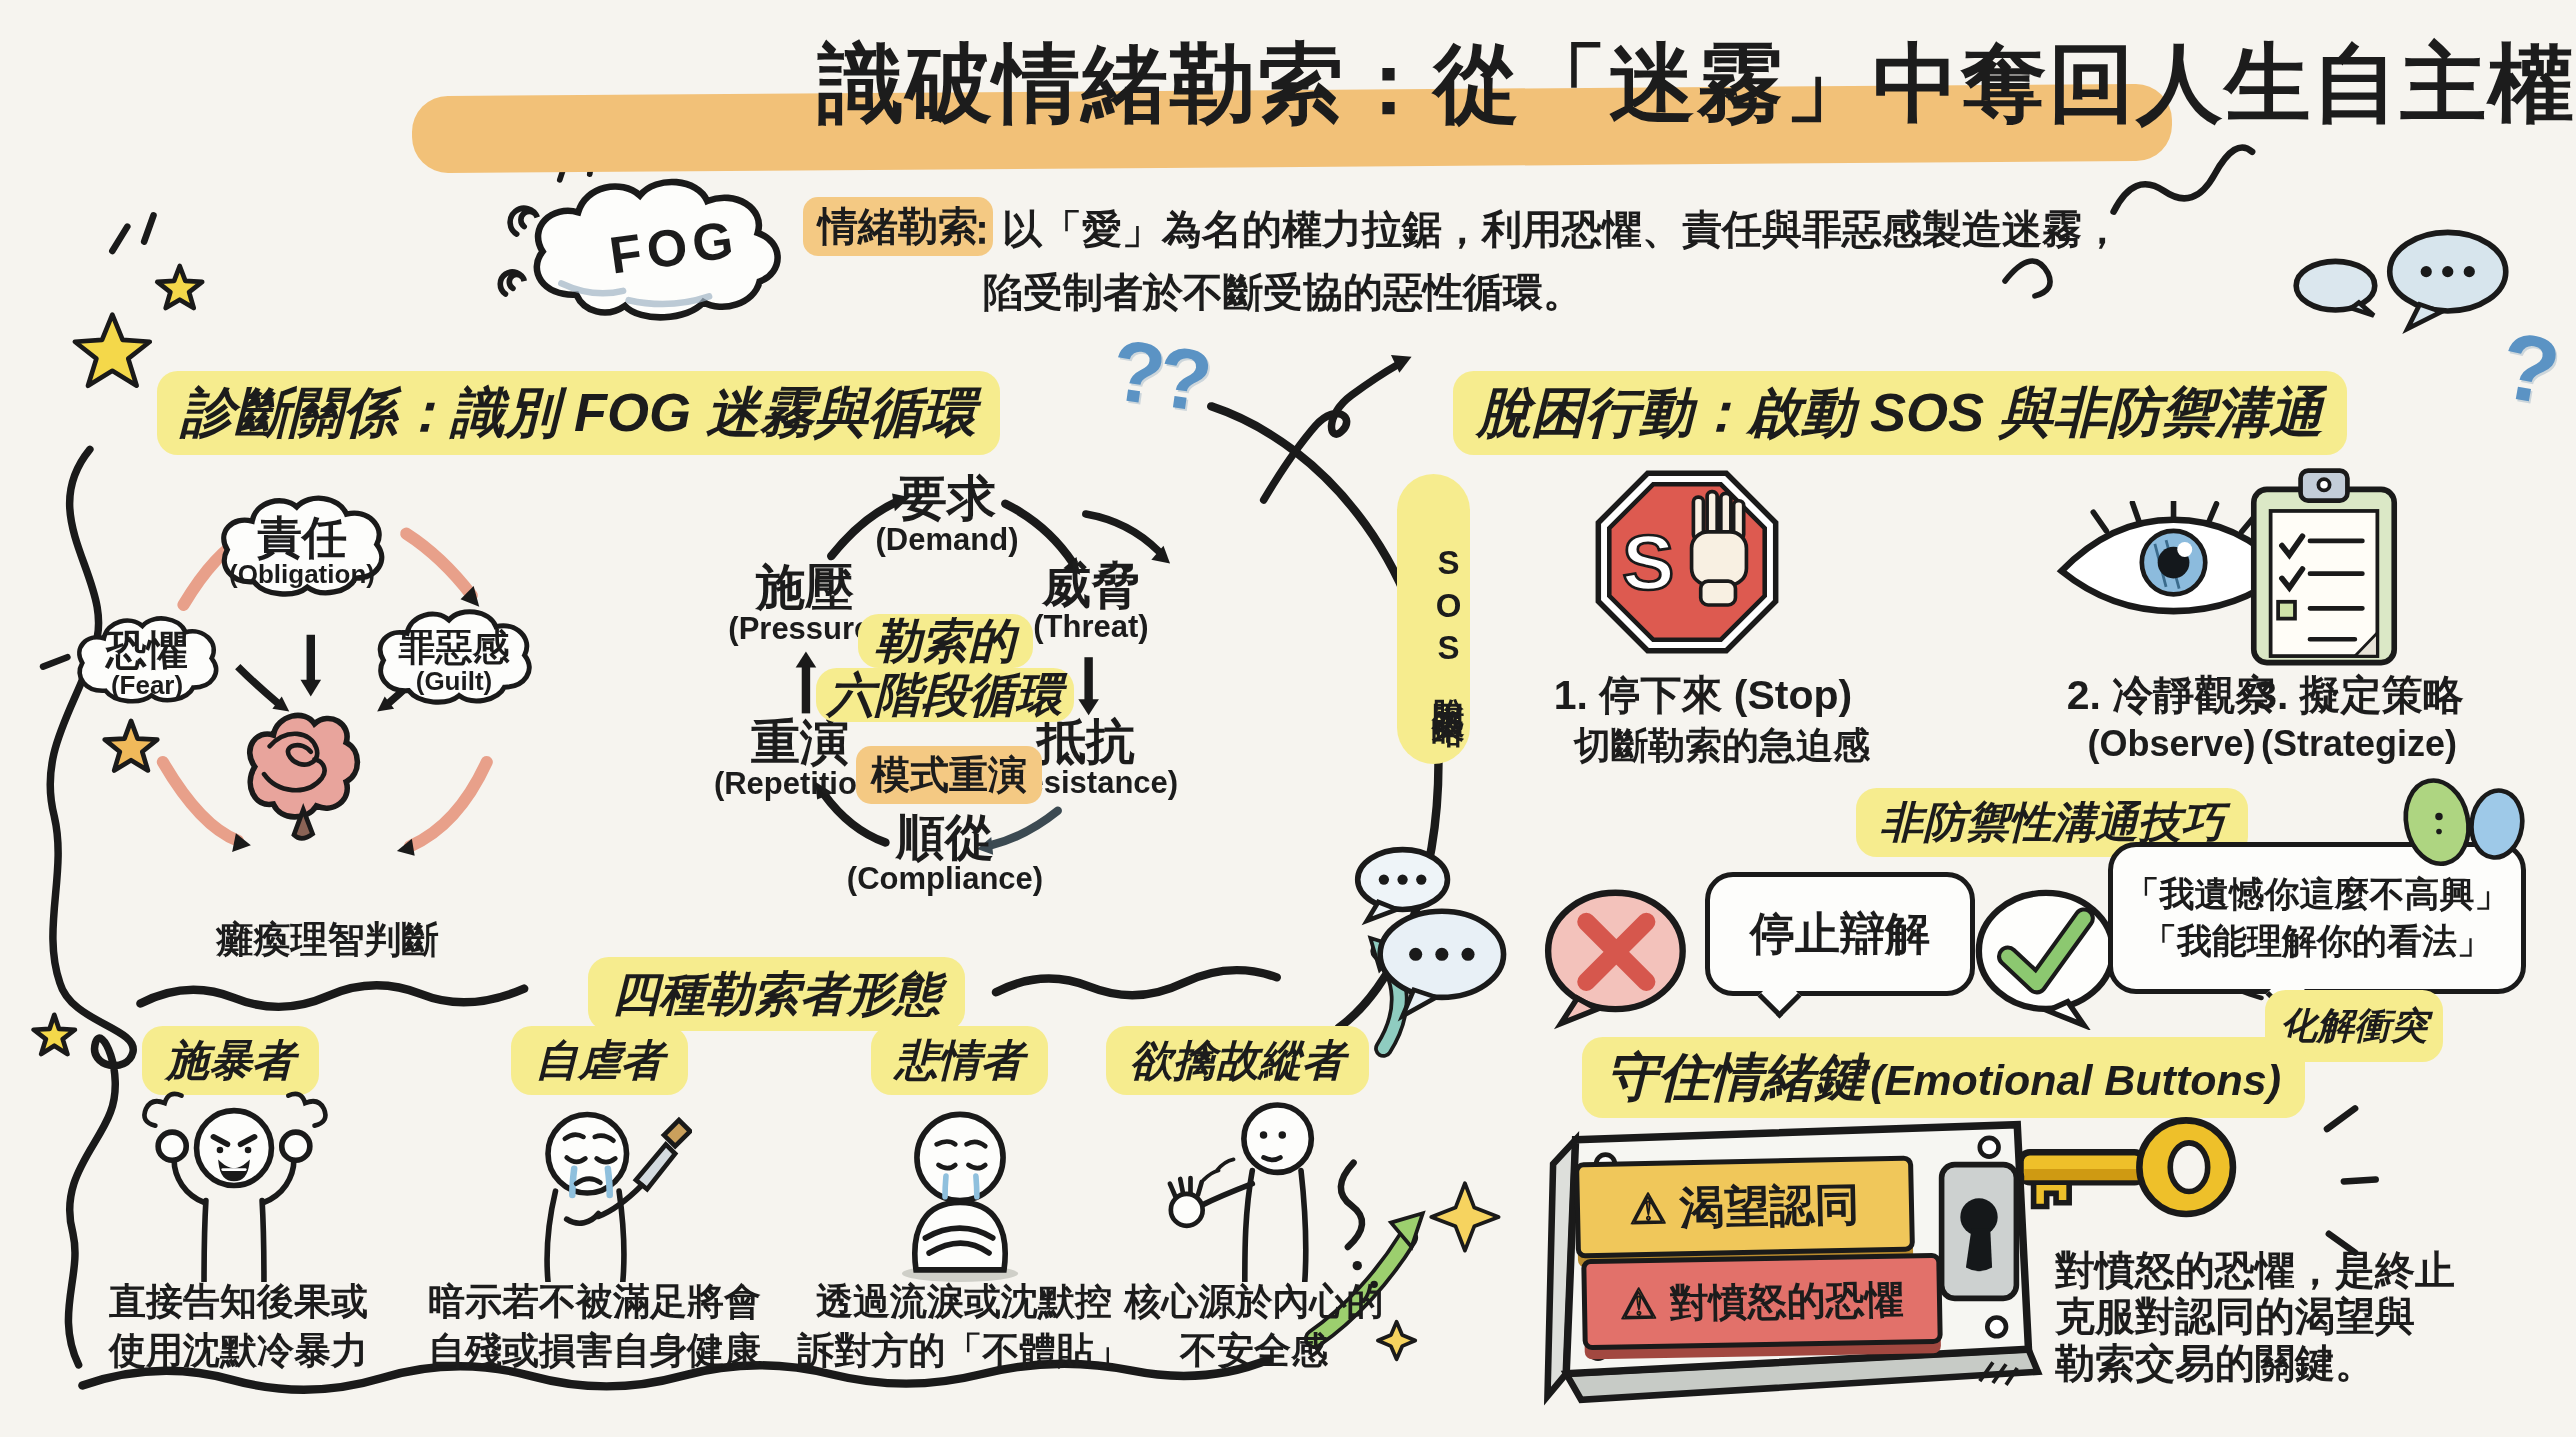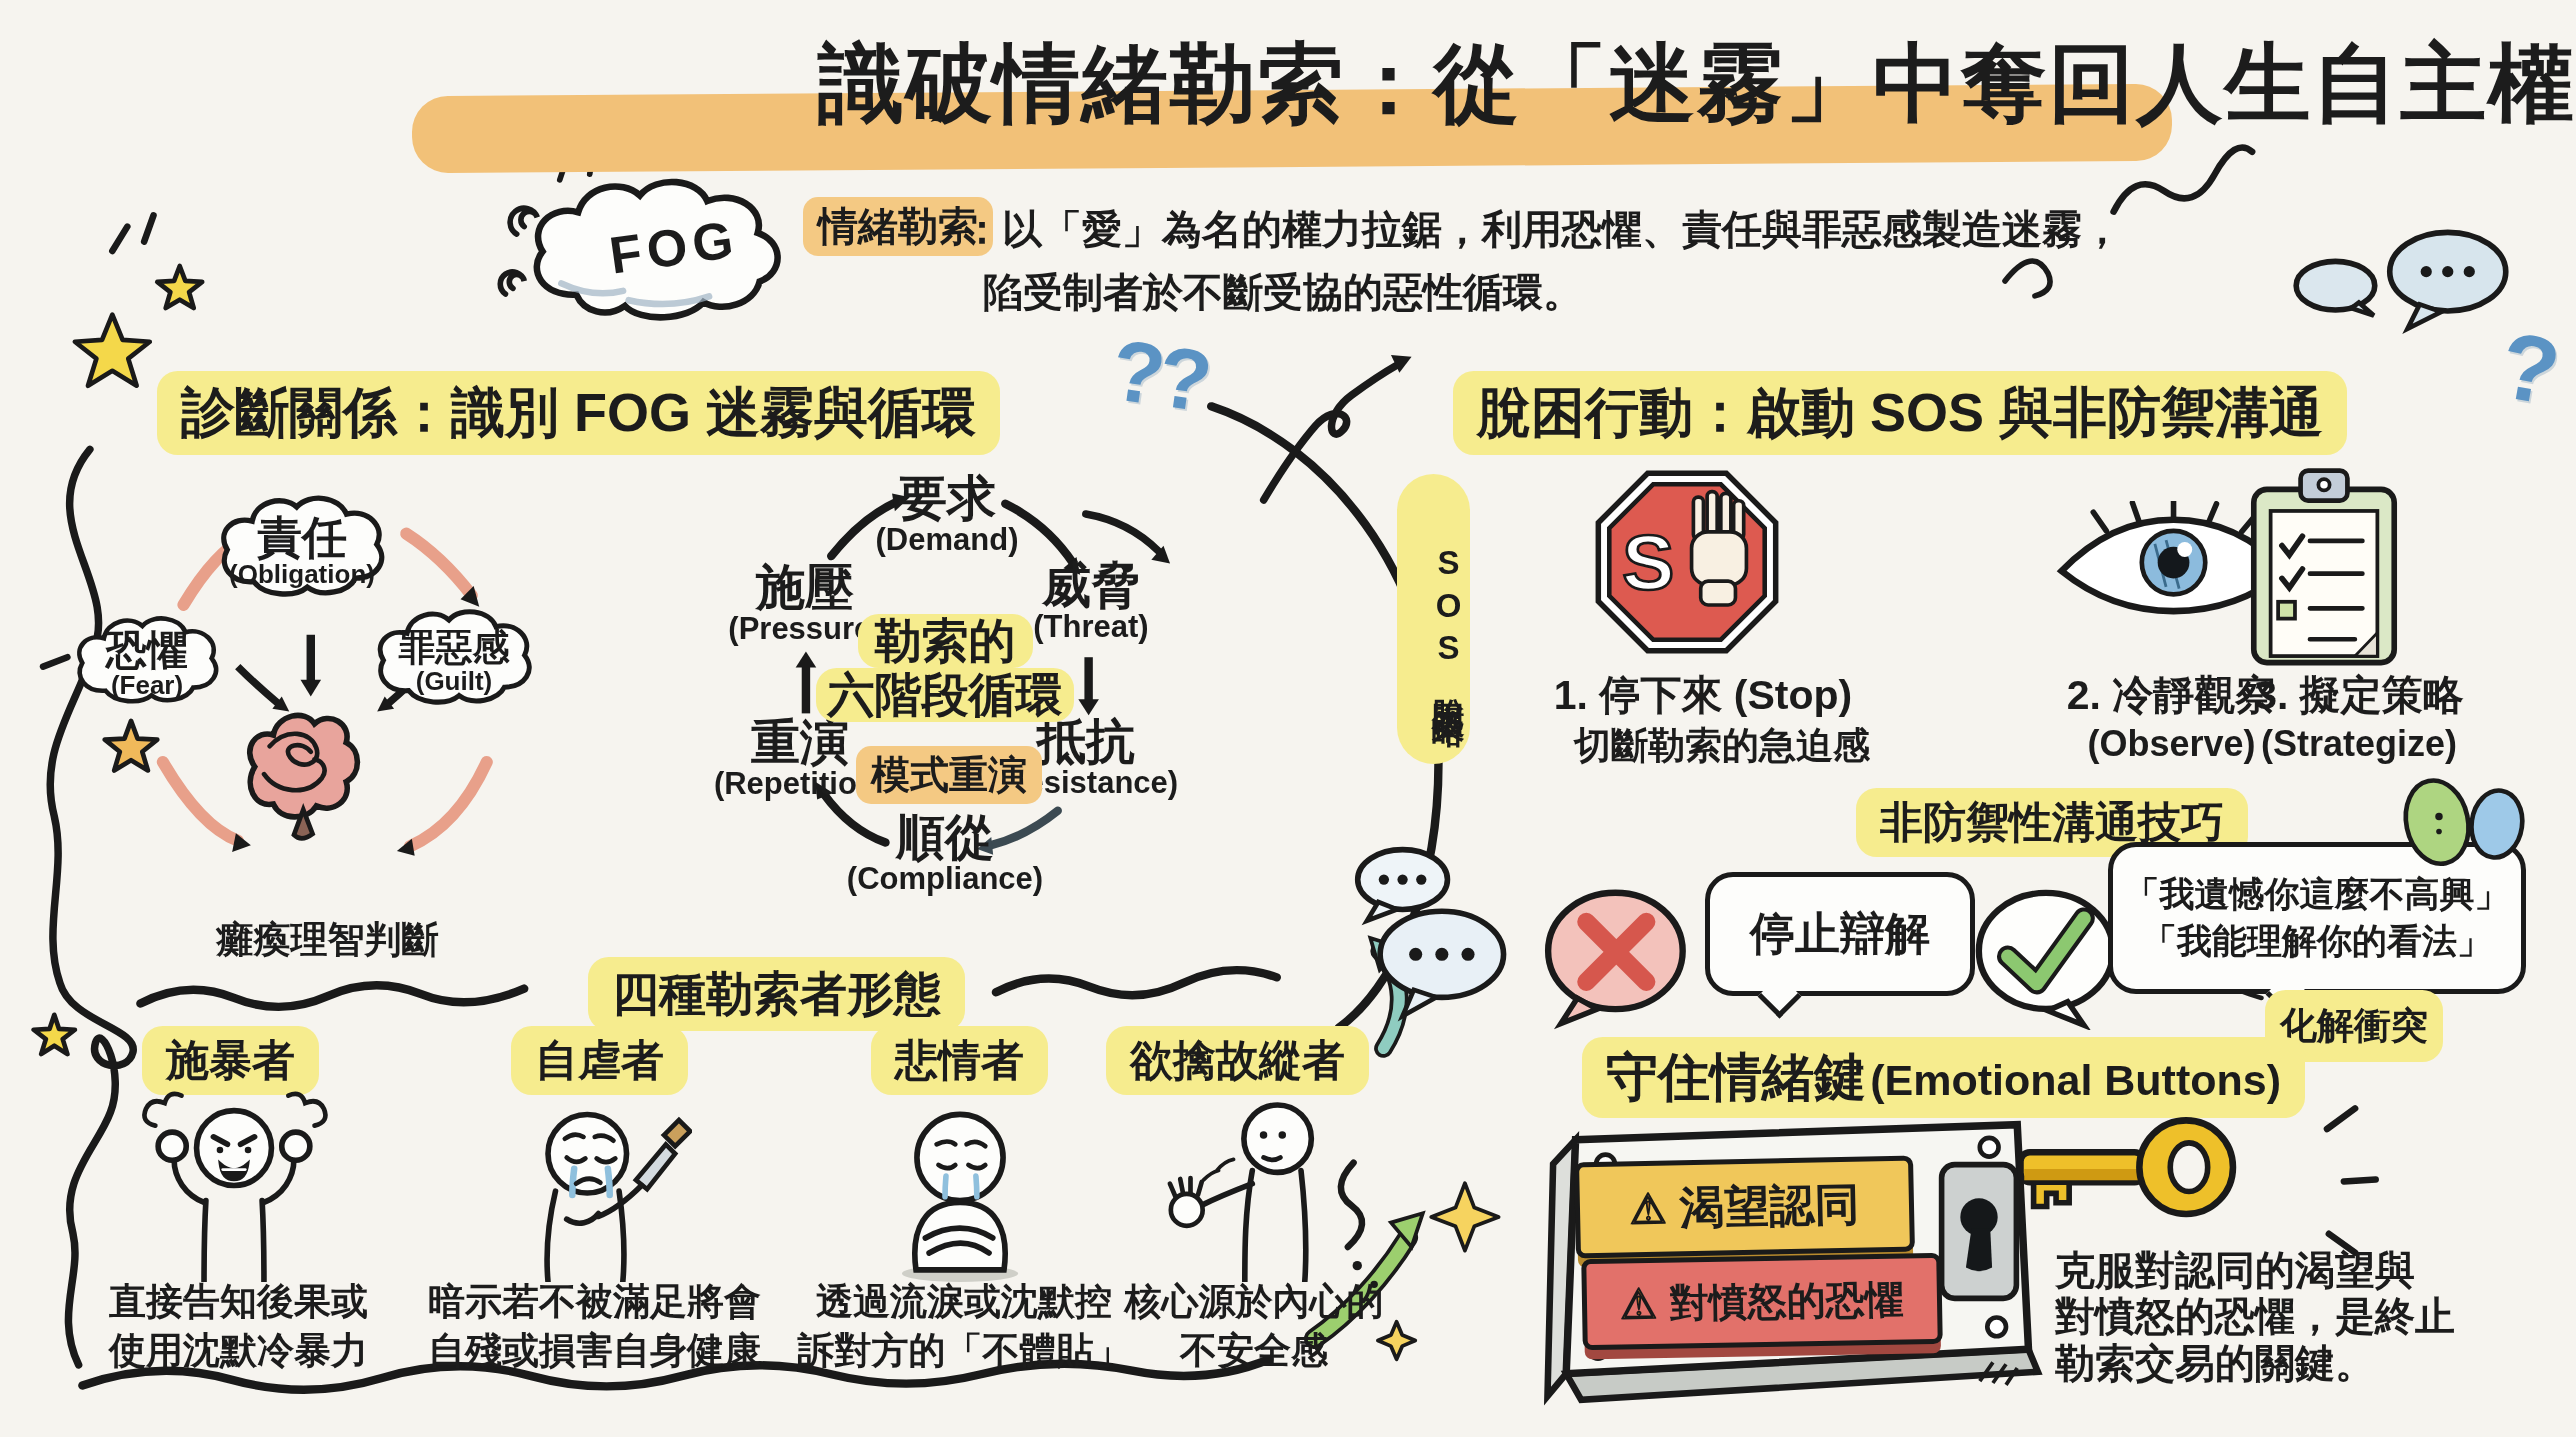--- a/index.html
+++ b/index.html
@@ -5,21 +5,21 @@
   html,body{margin:0;padding:0;background:#e8e6e0;}
   .canvas{position:relative;width:2576px;height:1438px;background:#f6f4ef;overflow:hidden;
           font-family:"Liberation Sans","DejaVu Sans",sans-serif;color:#1c1c1c;}
   .abs{position:absolute;}
   .b{font-weight:bold;}
   .c{text-align:center;}
   .nw{white-space:nowrap;}
   svg{display:block;}
   .decor{left:0;top:0;z-index:1;}
   .lay{z-index:2;}
-  .pill-y{background:#f6ec8e;border-radius:20.6px;padding:5.6px 24px;display:inline-block;}
+  .pill-y{background:#f6ec8e;border-radius:20.6px;padding:5.6px 24px;display:inline-block;font-style:italic;}
   .pill-o{background:#f4c983;border-radius:15px;padding:1.9px 15px;display:inline-block;}
   .title-bar{left:412px;top:90px;width:1760px;height:77px;background:#f2c178;border-radius:36px;transform:rotate(-0.4deg);z-index:1;}
   .title{left:0;top:26px;width:2576px;text-align:right;font-size:86px;font-weight:bold;letter-spacing:1.9px;z-index:2;}
   .h-section{font-size:54px;font-weight:bold;}
   .stage{text-align:center;line-height:1.04;}
   .stage .zh{font-size:49px;font-weight:bold;display:block;}
   .stage .en{font-size:31px;font-weight:bold;display:block;}
   .cloudbox{display:flex;flex-direction:column;align-items:center;justify-content:center;}
   .cloudbox svg{position:absolute;left:0;top:0;width:100%;height:100%;}
   .cloudbox .ct{position:relative;z-index:2;text-align:center;line-height:1.05;}
@@ -431,19 +431,19 @@
   <div class="abs lay" style="left:2013px;top:1109px;">
     <svg width="234" height="136" viewBox="0 0 250 145">
       <rect x="8" y="46" width="132" height="32" rx="10" fill="#eec02a" stroke="#1a1a1a" stroke-width="7"></rect>
       <path d="M22,78 v26 h14 v-14 h10 v10 h14 v-22 z" fill="#eec02a" stroke="#1a1a1a" stroke-width="6"></path>
       <rect x="12" y="64" width="126" height="12" fill="#cf9a12"></rect>
       <circle cx="185" cy="62" r="50" fill="#eec02a" stroke="#1a1a1a" stroke-width="7"></circle>
       <ellipse cx="188" cy="62" rx="20" ry="26" fill="#f6f4ef" stroke="#1a1a1a" stroke-width="6"></ellipse>
     </svg>
   </div>
   <div class="abs lay" style="left:2055px;top:1247px;width:487px;">
+    <div class="capline">對憤怒的恐懼，是終止</div>
     <div class="capline">克服對認同的渴望與</div>
-    <div class="capline">對憤怒的恐懼，是終止</div>
     <div class="capline">勒索交易的關鍵。</div>
   </div>
 
 </div>
 
 
 </body></html>

